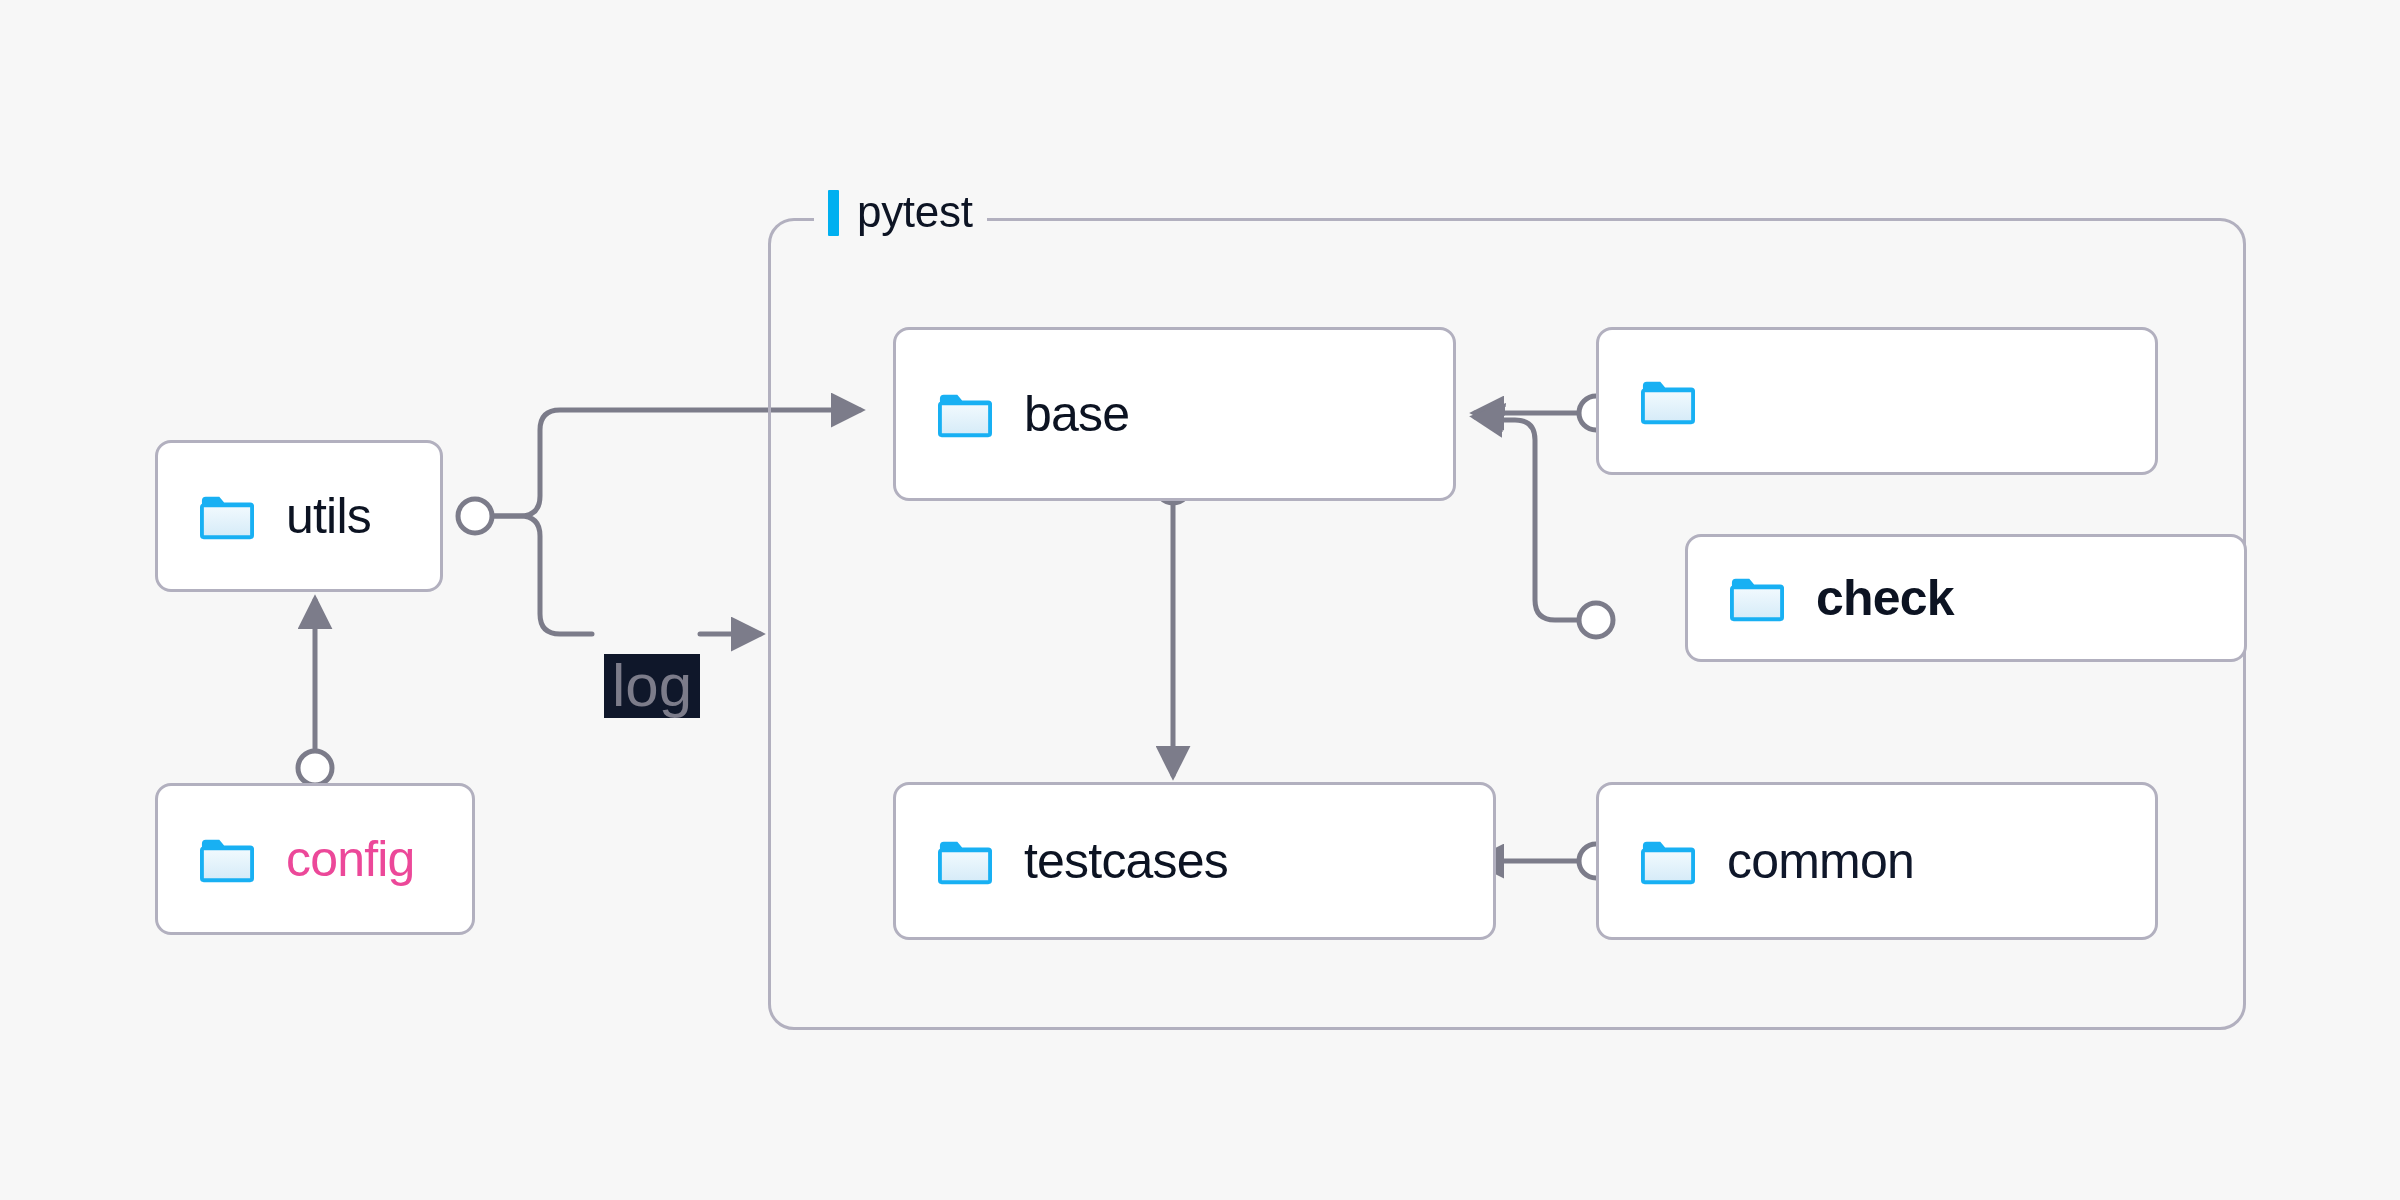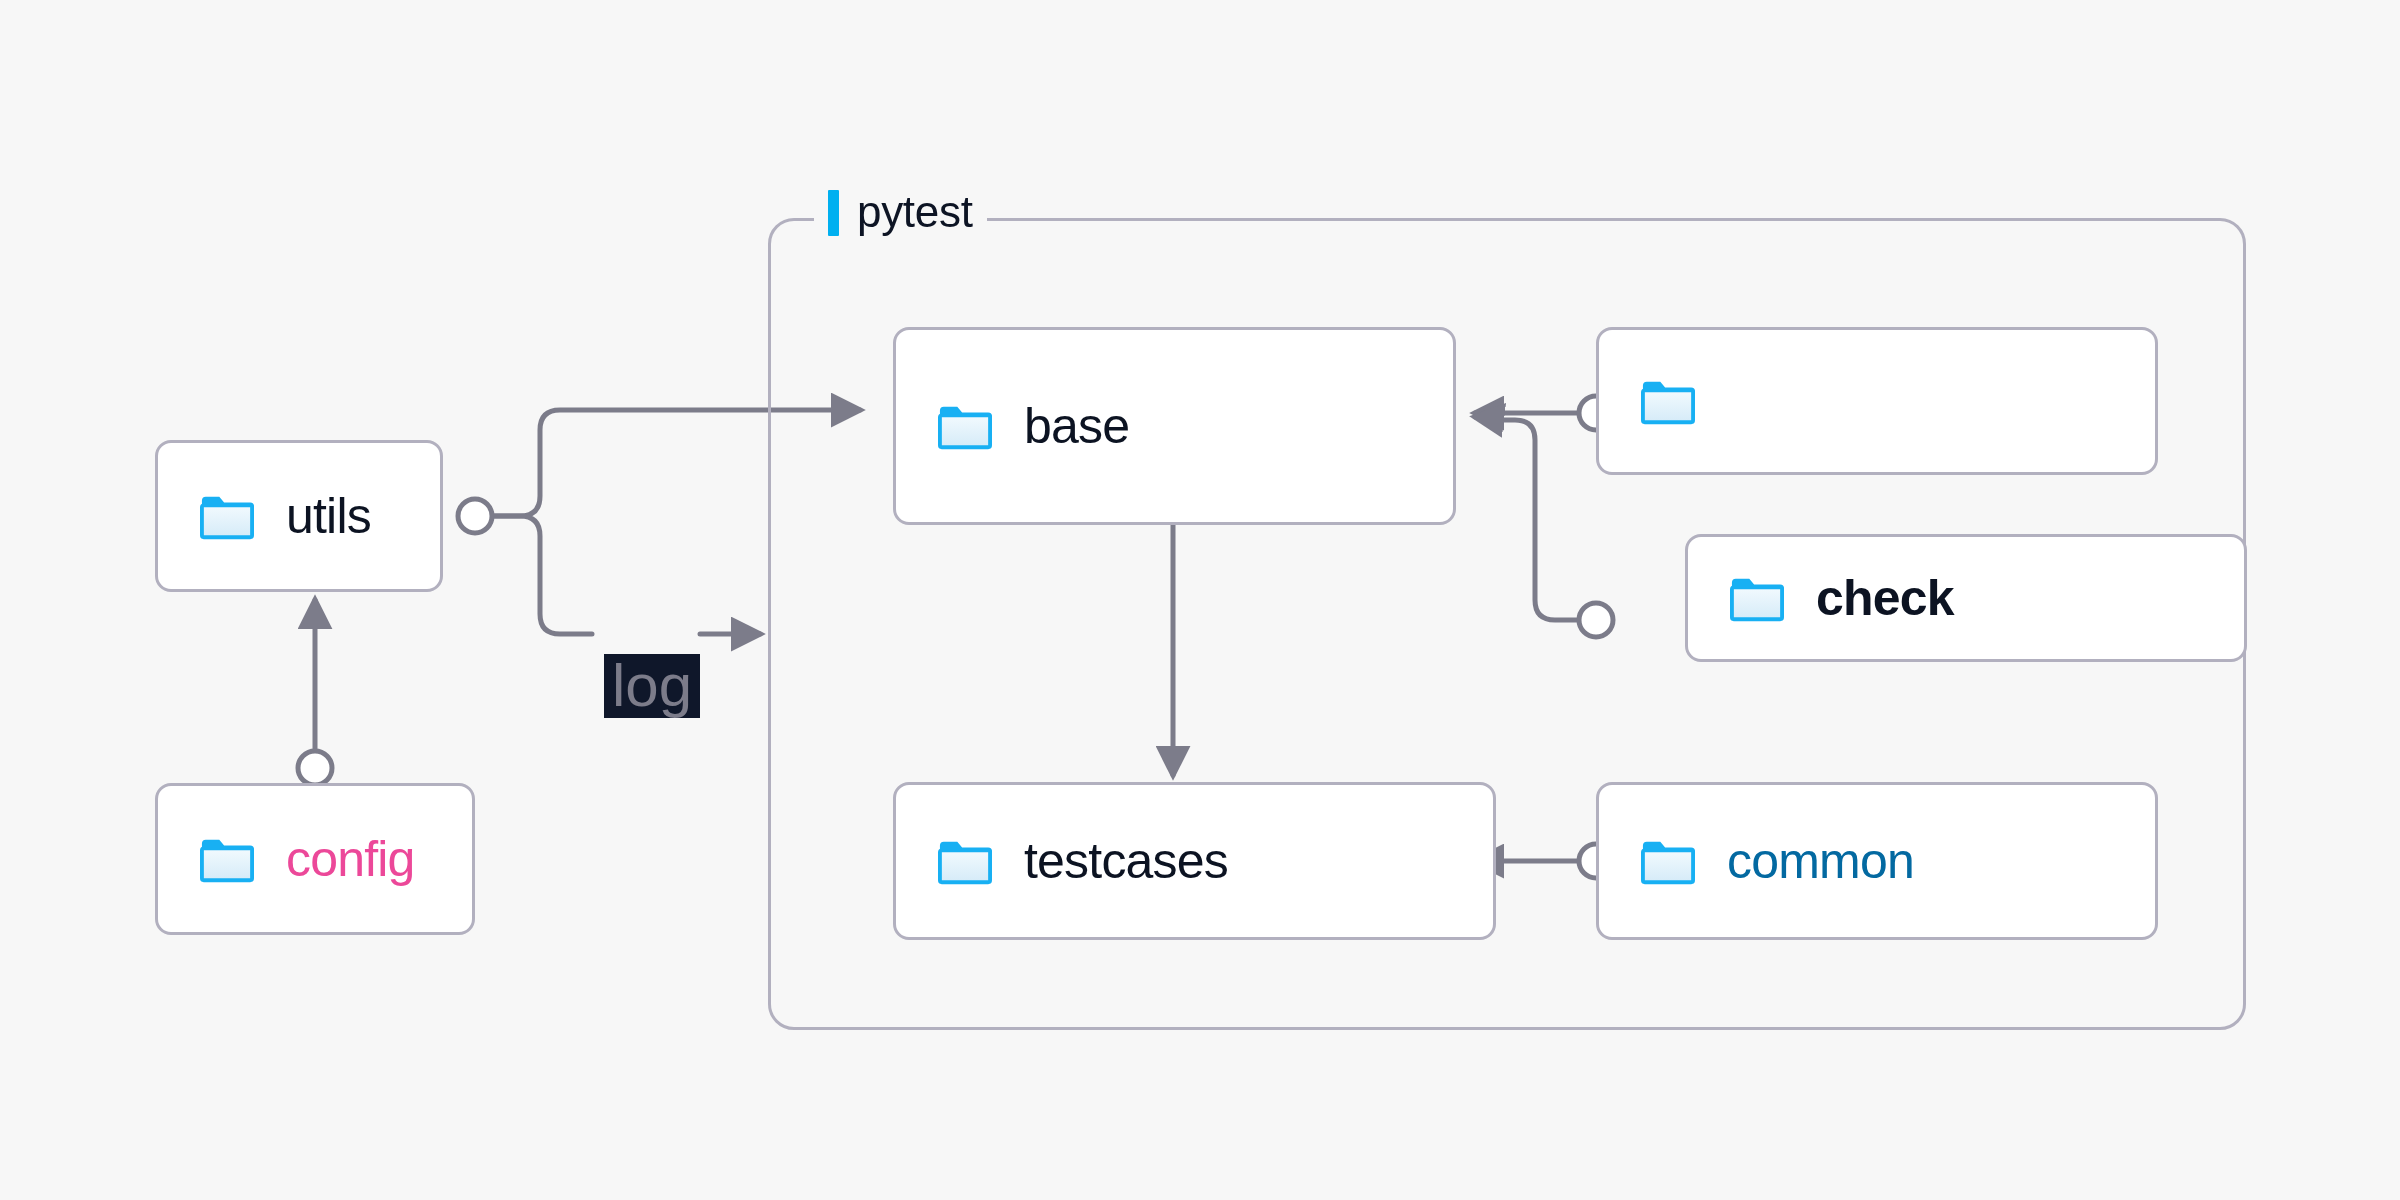--- a/index.html
+++ b/index.html
@@ -157,21 +157,21 @@
         </svg>
         <span class="node-label" style="color: rgb(12, 19, 34);">utils</span>
       </div>
       <div class="node" style="left: 155px; top: 783px; width: 320px; height: 152px; background: rgb(255, 255, 255); border-color: rgb(178, 176, 191);">
         <svg class="folder-icon" viewBox="0 0 56 50">
           <path d="M2 9 a4 4 0 0 1 4-4 h14 l5 6 h27 a4 4 0 0 1 4 4 v5 h-54 z" fill="#18b0f3"></path>
           <rect x="2" y="14" width="52" height="33" rx="2" fill="url(#folderGrad)" stroke="#18b0f3" stroke-width="4"></rect>
         </svg>
         <span class="node-label" style="color: #ec4899;">config</span>
       </div>
-      <div class="node" style="left: 893px; top: 327px; width: 563px; height: 198px; background: rgb(255, 255, 255); border-color: rgb(178, 176, 191);">
+      <div class="node" style="left: 893px; top: 327px; width: 563px; height: 174px; background: rgb(255, 255, 255); border-color: rgb(178, 176, 191);">
         <svg class="folder-icon" viewBox="0 0 56 50">
           <path d="M2 9 a4 4 0 0 1 4-4 h14 l5 6 h27 a4 4 0 0 1 4 4 v5 h-54 z" fill="#18b0f3"></path>
           <rect x="2" y="14" width="52" height="33" rx="2" fill="url(#folderGrad)" stroke="#18b0f3" stroke-width="4"></rect>
         </svg>
         <span class="node-label" style="color: rgb(12, 19, 34);">base</span>
       </div>
       <div class="node" style="left: 893px; top: 782px; width: 603px; height: 158px; background: rgb(255, 255, 255); border-color: rgb(178, 176, 191);">
         <svg class="folder-icon" viewBox="0 0 56 50">
           <path d="M2 9 a4 4 0 0 1 4-4 h14 l5 6 h27 a4 4 0 0 1 4 4 v5 h-54 z" fill="#18b0f3"></path>
           <rect x="2" y="14" width="52" height="33" rx="2" fill="url(#folderGrad)" stroke="#18b0f3" stroke-width="4"></rect>
@@ -189,17 +189,17 @@
           <path d="M2 9 a4 4 0 0 1 4-4 h14 l5 6 h27 a4 4 0 0 1 4 4 v5 h-54 z" fill="#18b0f3"></path>
           <rect x="2" y="14" width="52" height="33" rx="2" fill="url(#folderGrad)" stroke="#18b0f3" stroke-width="4"></rect>
         </svg>
         <span class="node-label" style="color: rgb(12, 19, 34);">check</span>
       </div>
       <div class="node" style="left: 1596px; top: 782px; width: 562px; height: 158px; background: rgb(255, 255, 255); border-color: rgb(178, 176, 191);">
         <svg class="folder-icon" viewBox="0 0 56 50">
           <path d="M2 9 a4 4 0 0 1 4-4 h14 l5 6 h27 a4 4 0 0 1 4 4 v5 h-54 z" fill="#18b0f3"></path>
           <rect x="2" y="14" width="52" height="33" rx="2" fill="url(#folderGrad)" stroke="#18b0f3" stroke-width="4"></rect>
         </svg>
-        <span class="node-label" style="color: #0369a1;">common</span>
+        <span class="node-label" style="color: #0f172a;">common</span>
       </div>
     </div>
 
 </div>
 
 </body></html>

